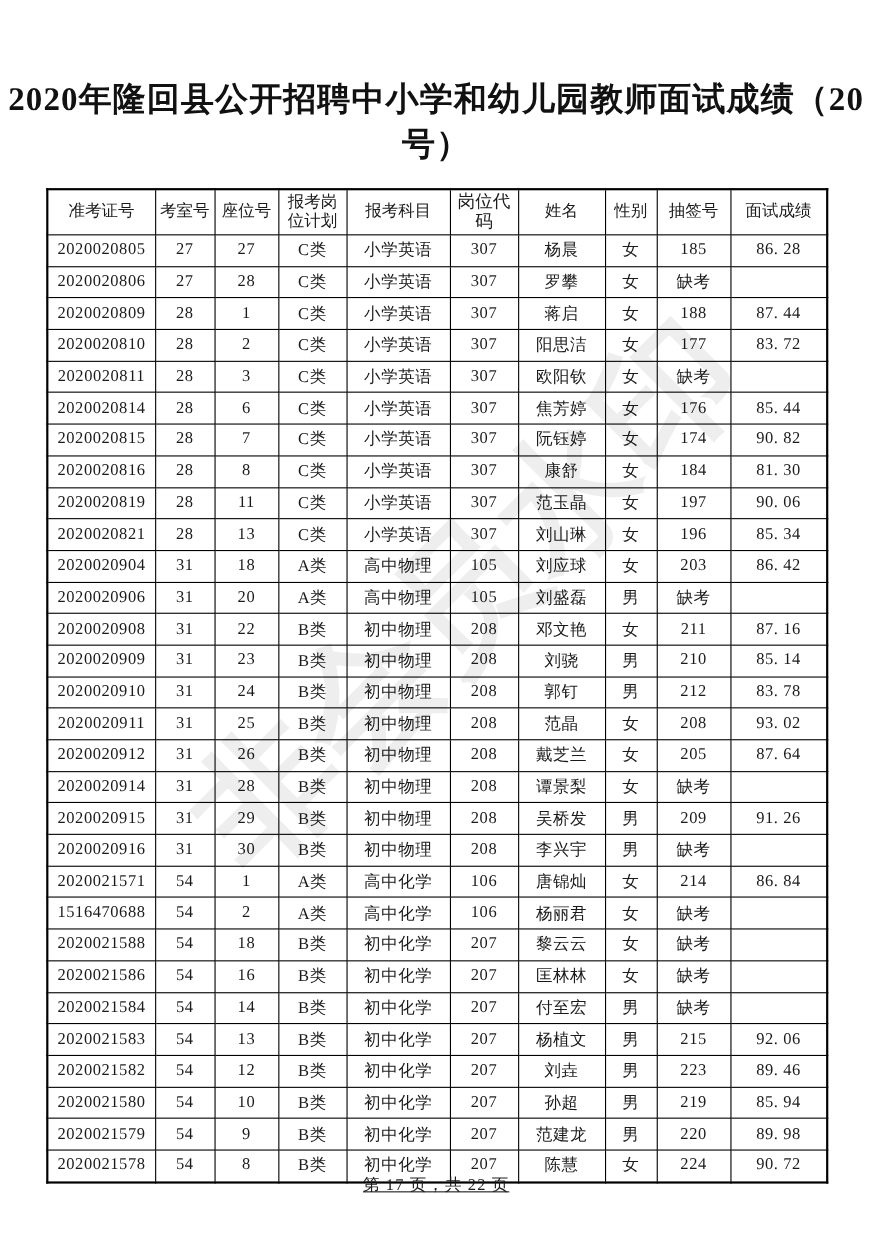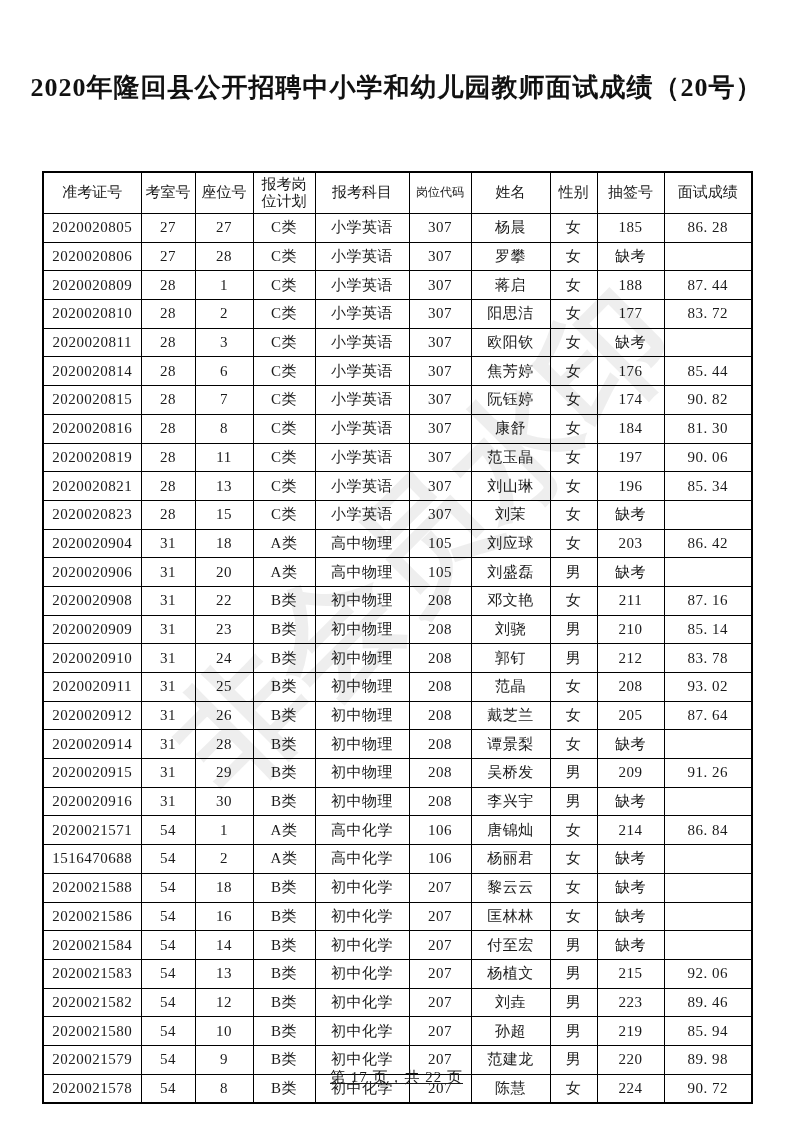--- a/index.html
+++ b/index.html
@@ -8,21 +8,21 @@
     width:793px;height:1122px;
     background:#ffffff;
     overflow:hidden;
     font-family:"Liberation Serif","DejaVu Serif",serif;
     color:#1a1a1a;
   }
   .title{
     position:absolute;
     top:70px;left:0;right:0;
     text-align:center;
-    font-size:26px;
+    font-size:30px;
     font-weight:bold;
     letter-spacing:1px;
     color:#111;
     margin:0;
   }
   .score-table{
     position:absolute;
     top:127px;left:42px;
     width:709px;
     border-collapse:collapse;
@@ -38,21 +38,21 @@
     overflow:hidden;
     color:#1a1a1a;
     font-weight:normal;
   }
   .score-table{border:2px solid #000;}
   .score-table thead th{
     height:40px;
     line-height:1.15;
     font-size:15px;
   }
-  .score-table thead th.small-header{font-size:12px;font-family:Liberation Serif, serif;}
+  .score-table thead th.small-header{font-size:16px;font-family:Liberation Serif, serif;}
   .score-table tbody td{
     height:27.7px;
     letter-spacing:0.5px;
   }
   .watermark{
     position:absolute;
     top:455px;left:85px;
     width:680px;
     text-align:center;
     font-size:128px;
@@ -225,32 +225,20 @@
           <td>13</td>
           <td>C类</td>
           <td>小学英语</td>
           <td>307</td>
           <td>刘山琳</td>
           <td>女</td>
           <td>196</td>
           <td>85. 34</td>
         </tr>
         <tr>
-          <td>2020020823</td>
-          <td>28</td>
-          <td>15</td>
-          <td>C类</td>
-          <td>小学英语</td>
-          <td>307</td>
-          <td>刘茉</td>
-          <td>女</td>
-          <td>缺考</td>
-          <td></td>
-        </tr>
-        <tr>
           <td>2020020904</td>
           <td>31</td>
           <td>18</td>
           <td>A类</td>
           <td>高中物理</td>
           <td>105</td>
           <td>刘应球</td>
           <td>女</td>
           <td>203</td>
           <td>86. 42</td>

